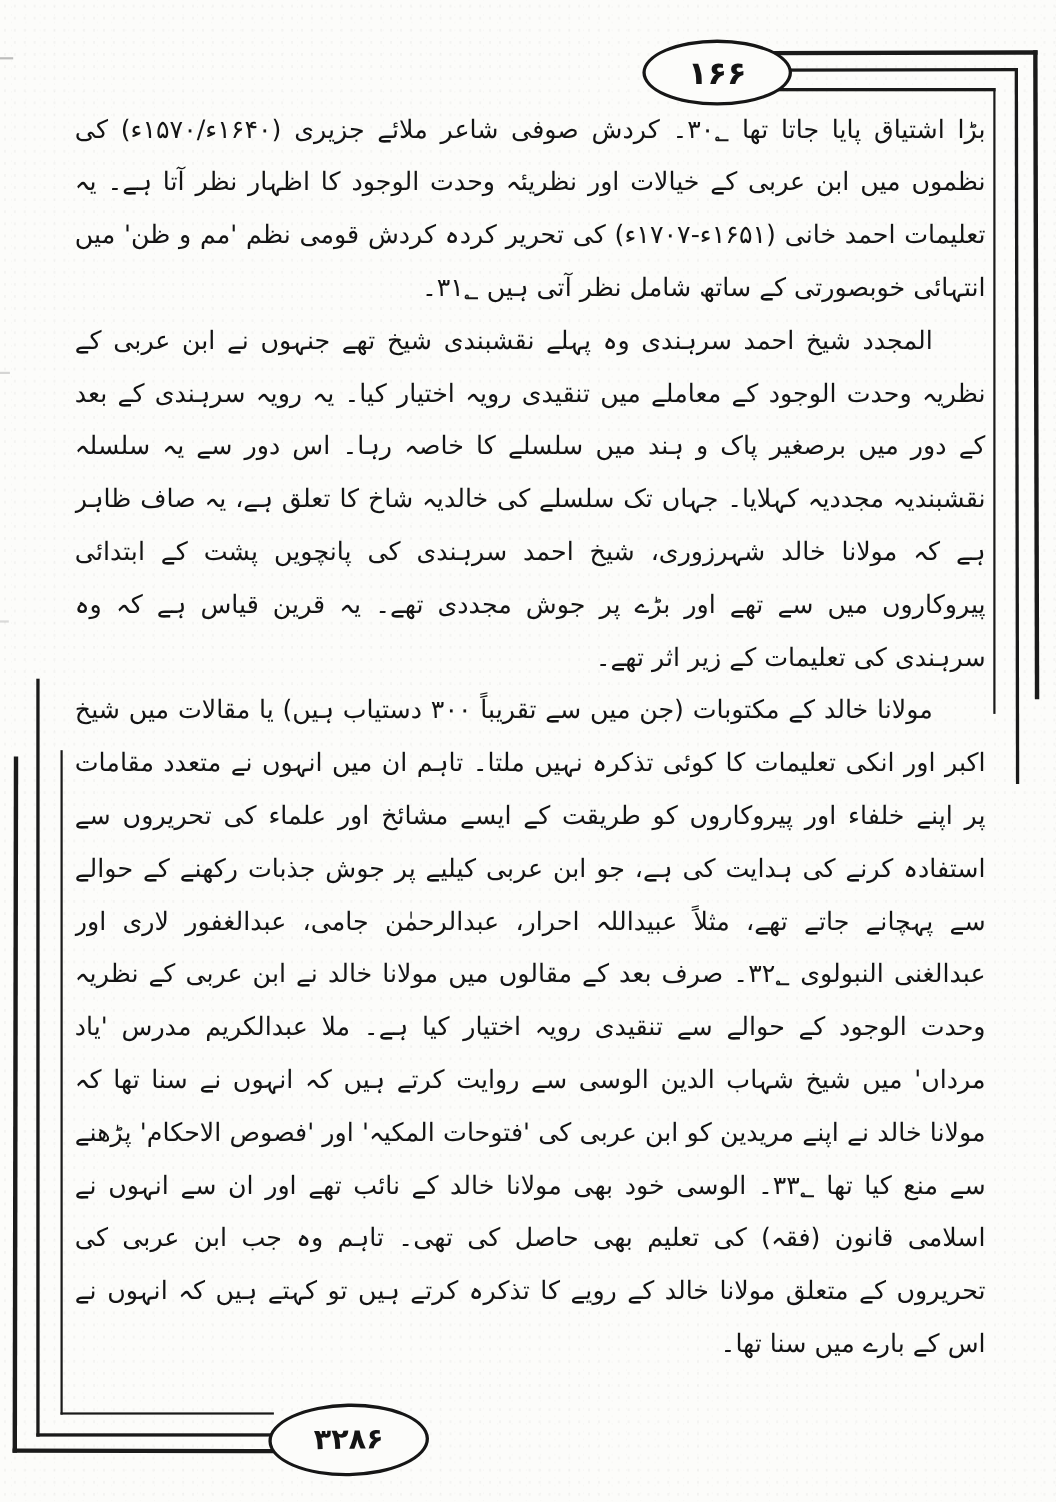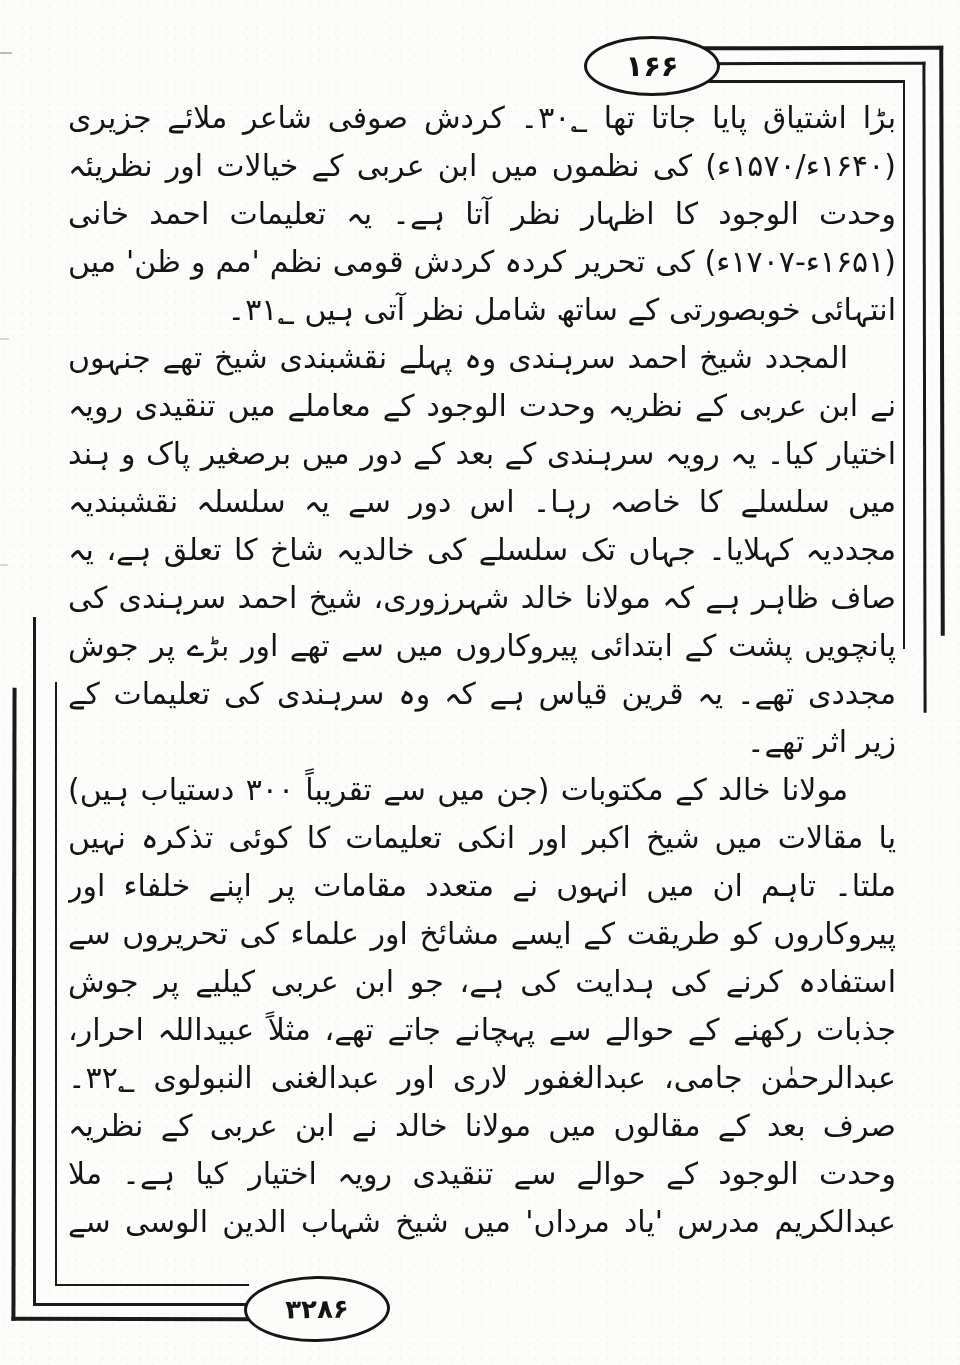--- a/index.html
+++ b/index.html
@@ -52,21 +52,21 @@
     direction: rtl;
   }
   .oval-top    { left: 584px; top: 36px;   width: 130px; height: 54px; font-size: 29px; }
   .oval-bottom { left: 244px; top: 1276px; width: 140px; height: 60px; font-size: 26px;
                  transform: rotate(-1deg); }
   .text-body {
     position: absolute; z-index: 1;
     left: 68px; top: 94px; width: 828px; height: 1150px;
     direction: rtl;
     text-align: justify;
-    font-size: 30px;
+    font-size: 23px;
     line-height: 48px;
     overflow: hidden;
   }
   .para { margin: 0; text-align: justify; }
   .para.indent { text-indent: 48px; }
   .artifact { position: absolute; z-index: 1; background: #9a9a9a; }
   .a1 { left: 0; top: 52px;  width: 12px; height: 2px; opacity: .65; }
   .a2 { left: 0; top: 338px; width: 9px;  height: 2px; opacity: .4; }
   .a3 { left: 0; top: 564px; width: 8px;  height: 2px; opacity: .35; }
 </style>

